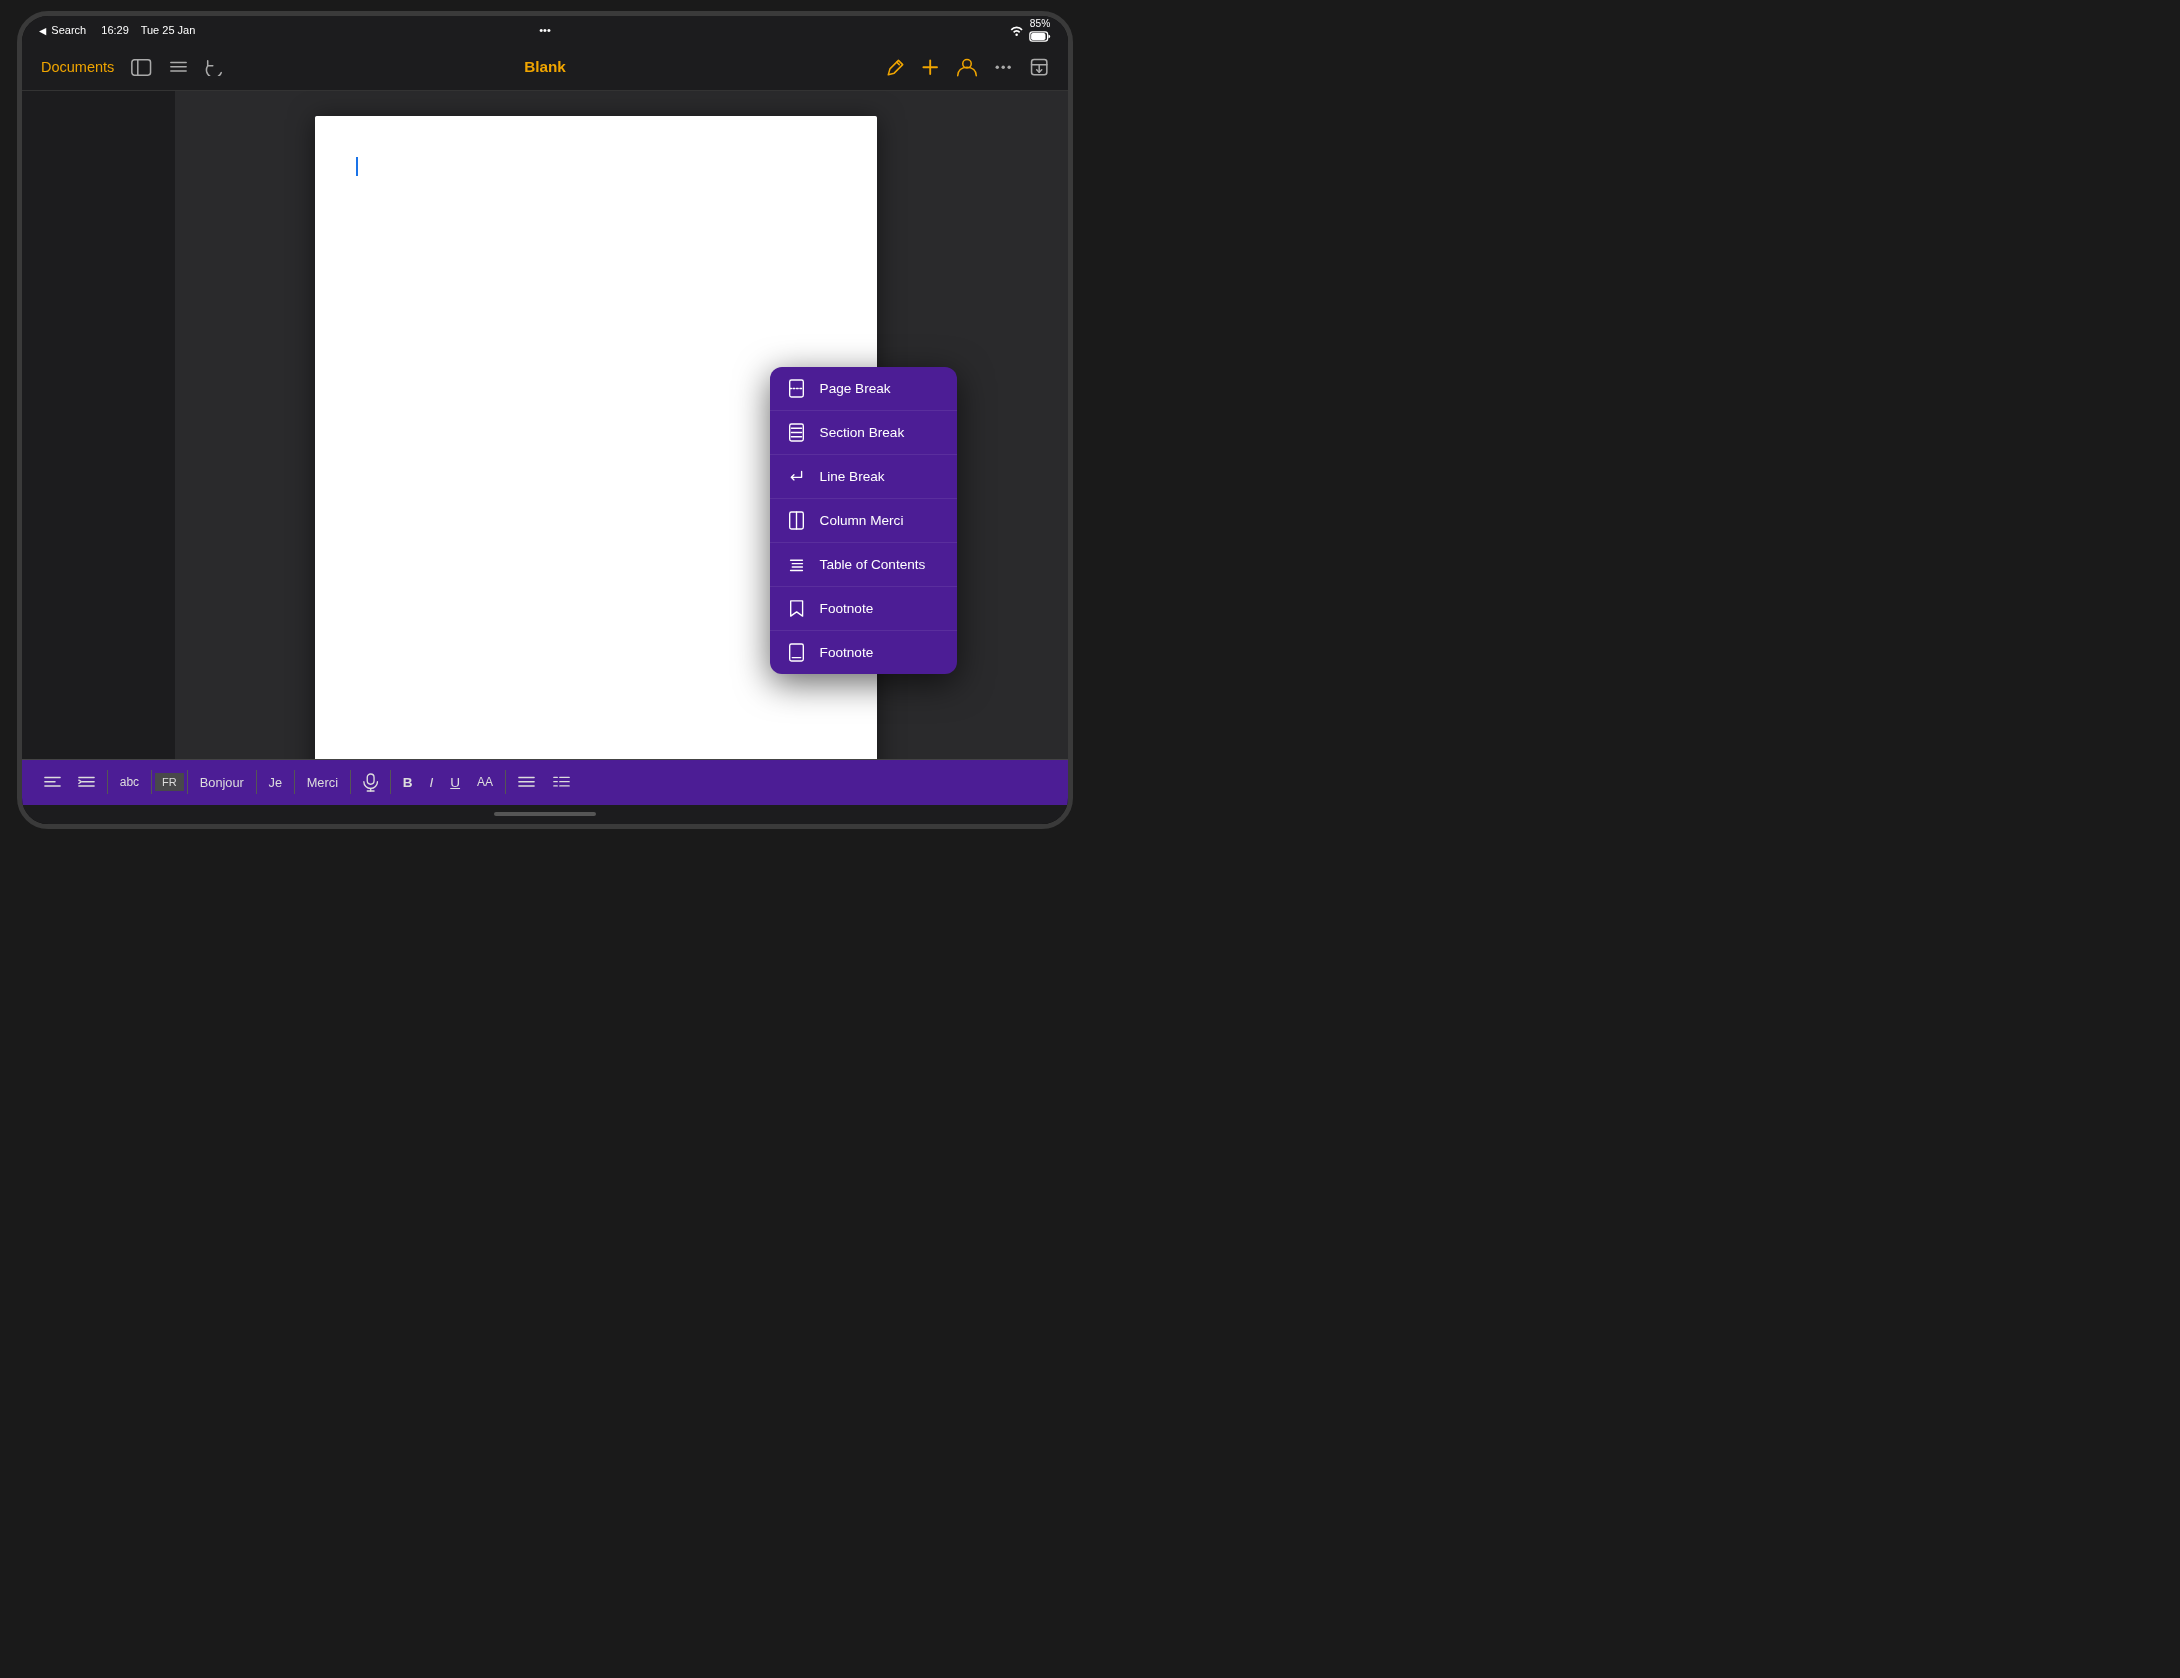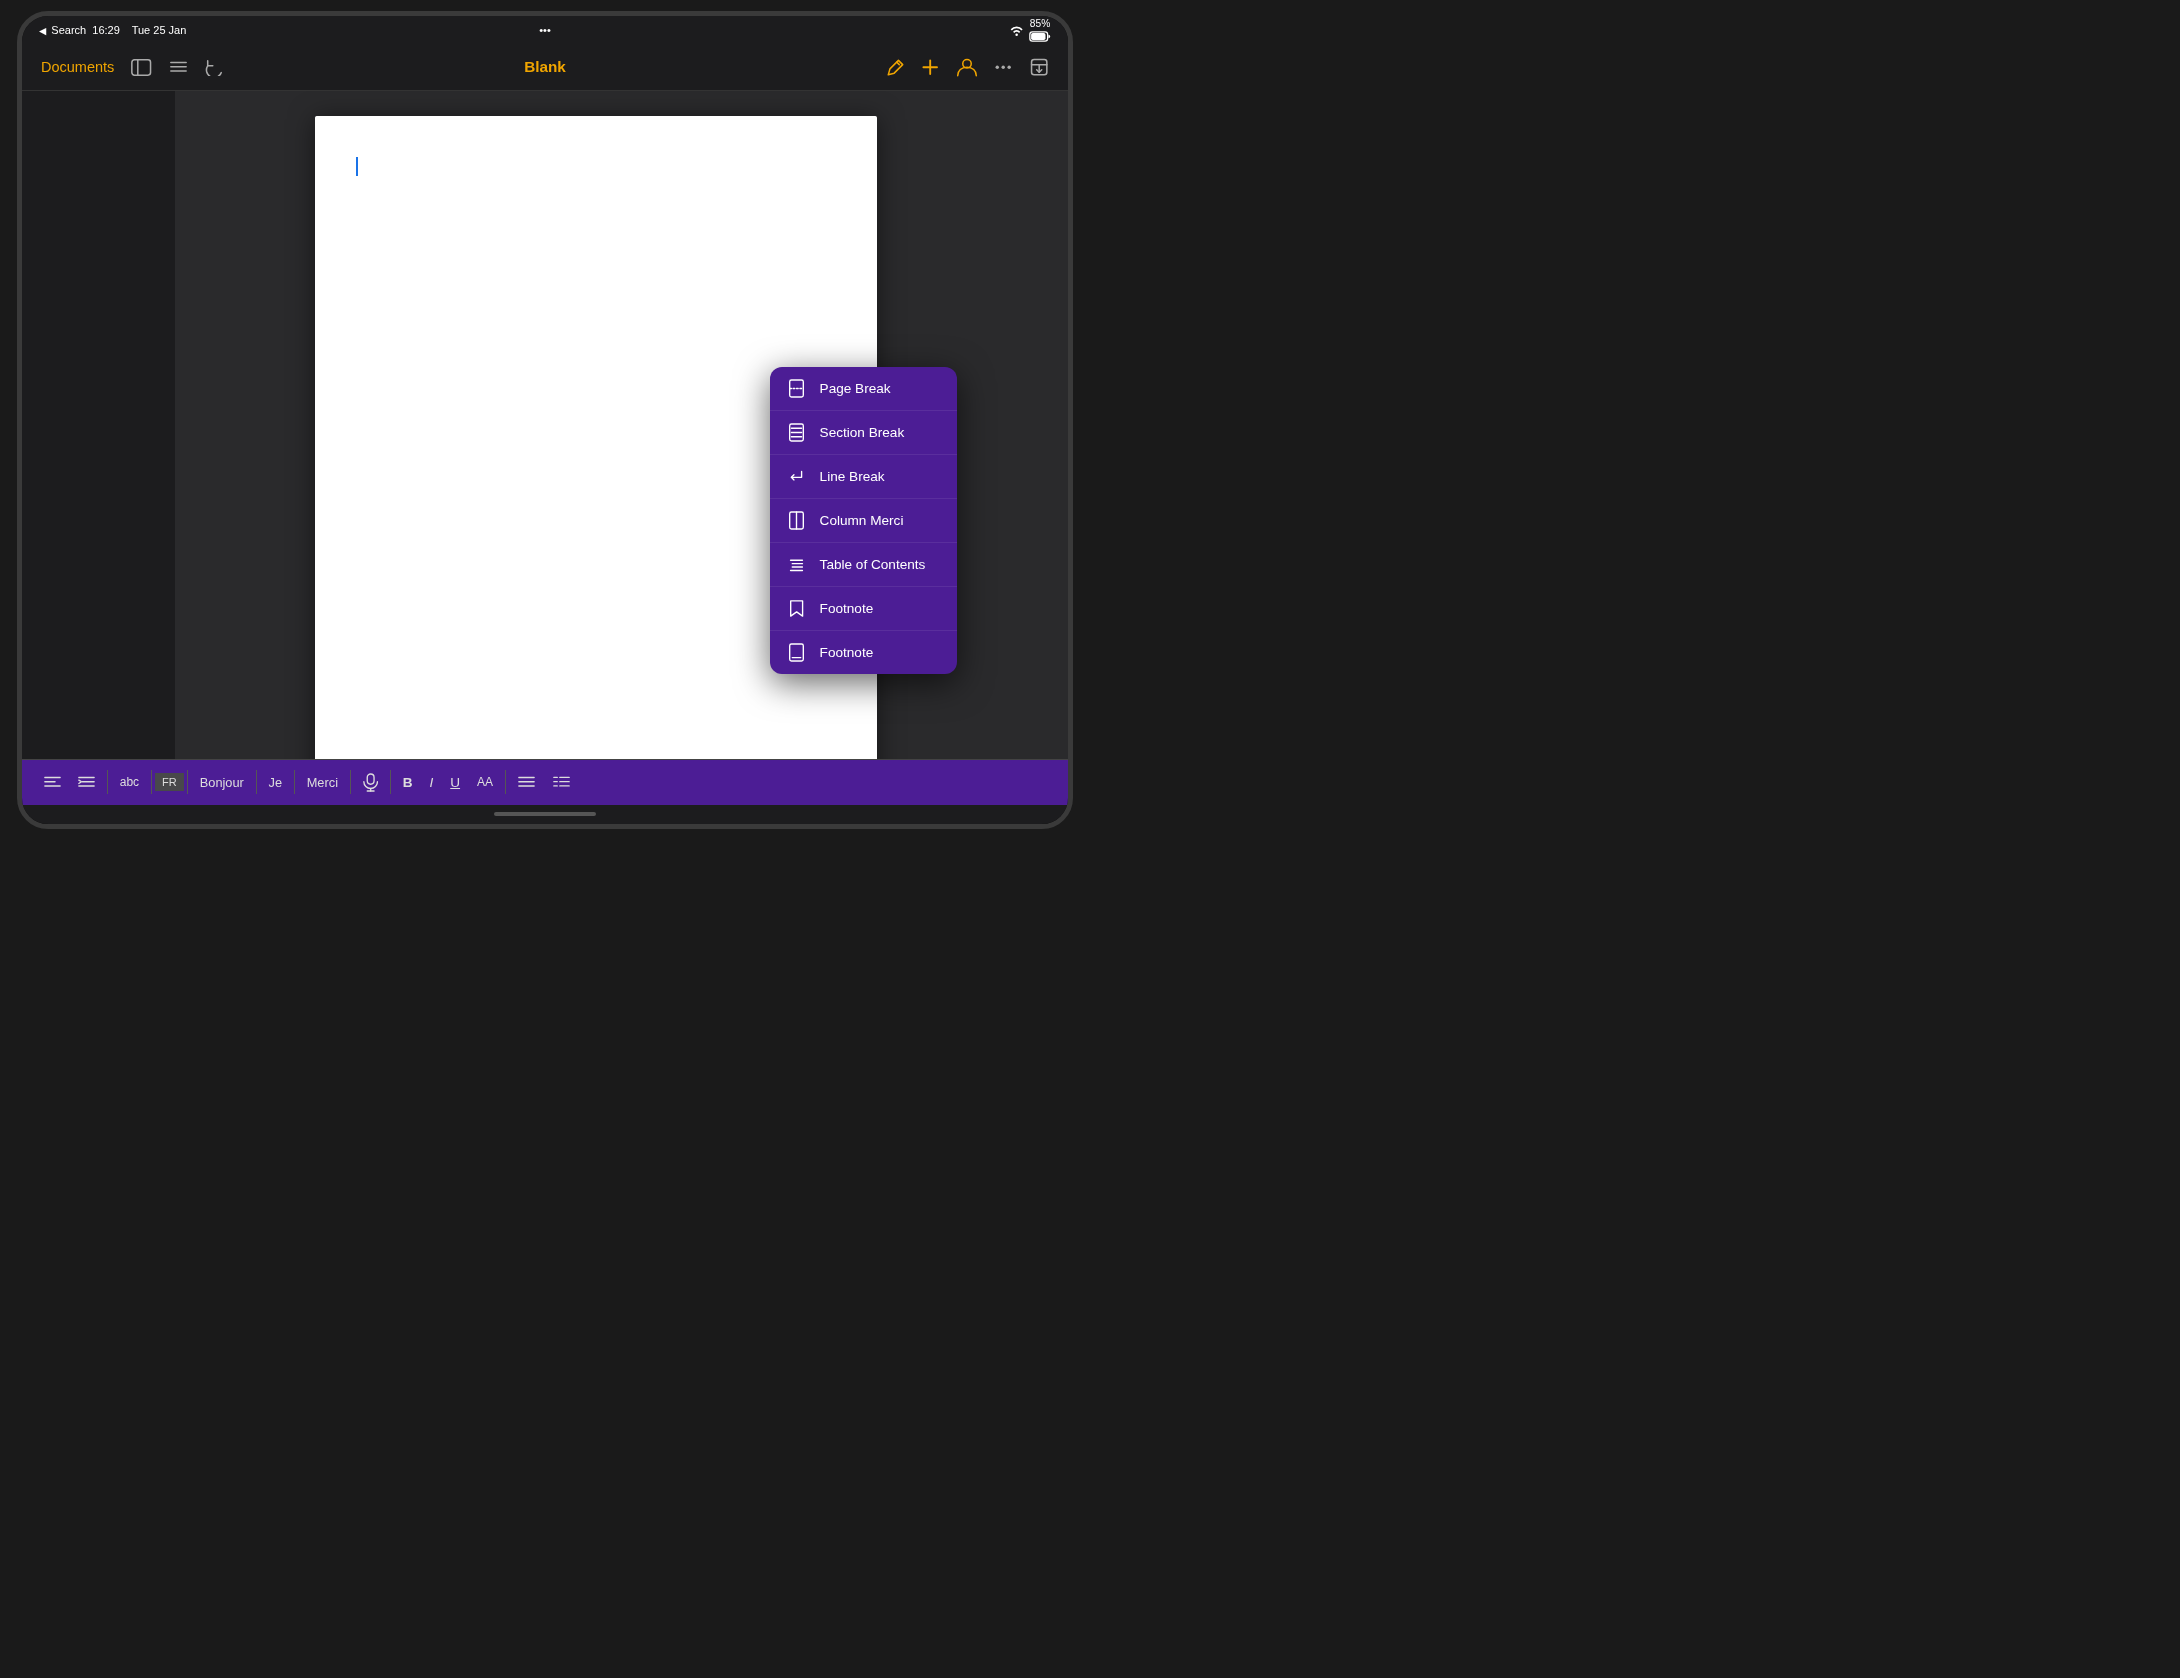--- a/index.html
+++ b/index.html
@@ -273,21 +273,21 @@
   </style>
 </head>
 <body>
 
 <div class="device">
 
   <div class="status-bar">
     <div class="status-left">
       <span style="font-size:9.4px;">◀</span>
       <span>Search</span>
-      <span style="margin-left:1px;">16:29</span>
+      <span style="margin-left:10px;">16:29</span>
       <span style="margin-left:6.8px;">Tue 25 Jan</span>
     </div>
     <div class="status-center">
       <span>•••</span>
     </div>
     <div class="status-right">
 
       <span>
         <svg width="15.3" height="12" viewBox="0 0 18 14" fill="white">
           <path d="M9 11a1.5 1.5 0 110 3 1.5 1.5 0 010-3zm0-4a5.5 5.5 0 014.243 2.0l-1.414 1.414A3.5 3.5 0 009 9a3.5 3.5 0 00-2.829 1.414L4.757 9a5.5 5.5 0 014.243-2zm0-4a9.5 9.5 0 017.07 3.172l-1.413 1.414A7.5 7.5 0 009 5a7.5 7.5 0 00-5.657 2.586L1.93 6.172A9.5 9.5 0 019 3z"></path>

